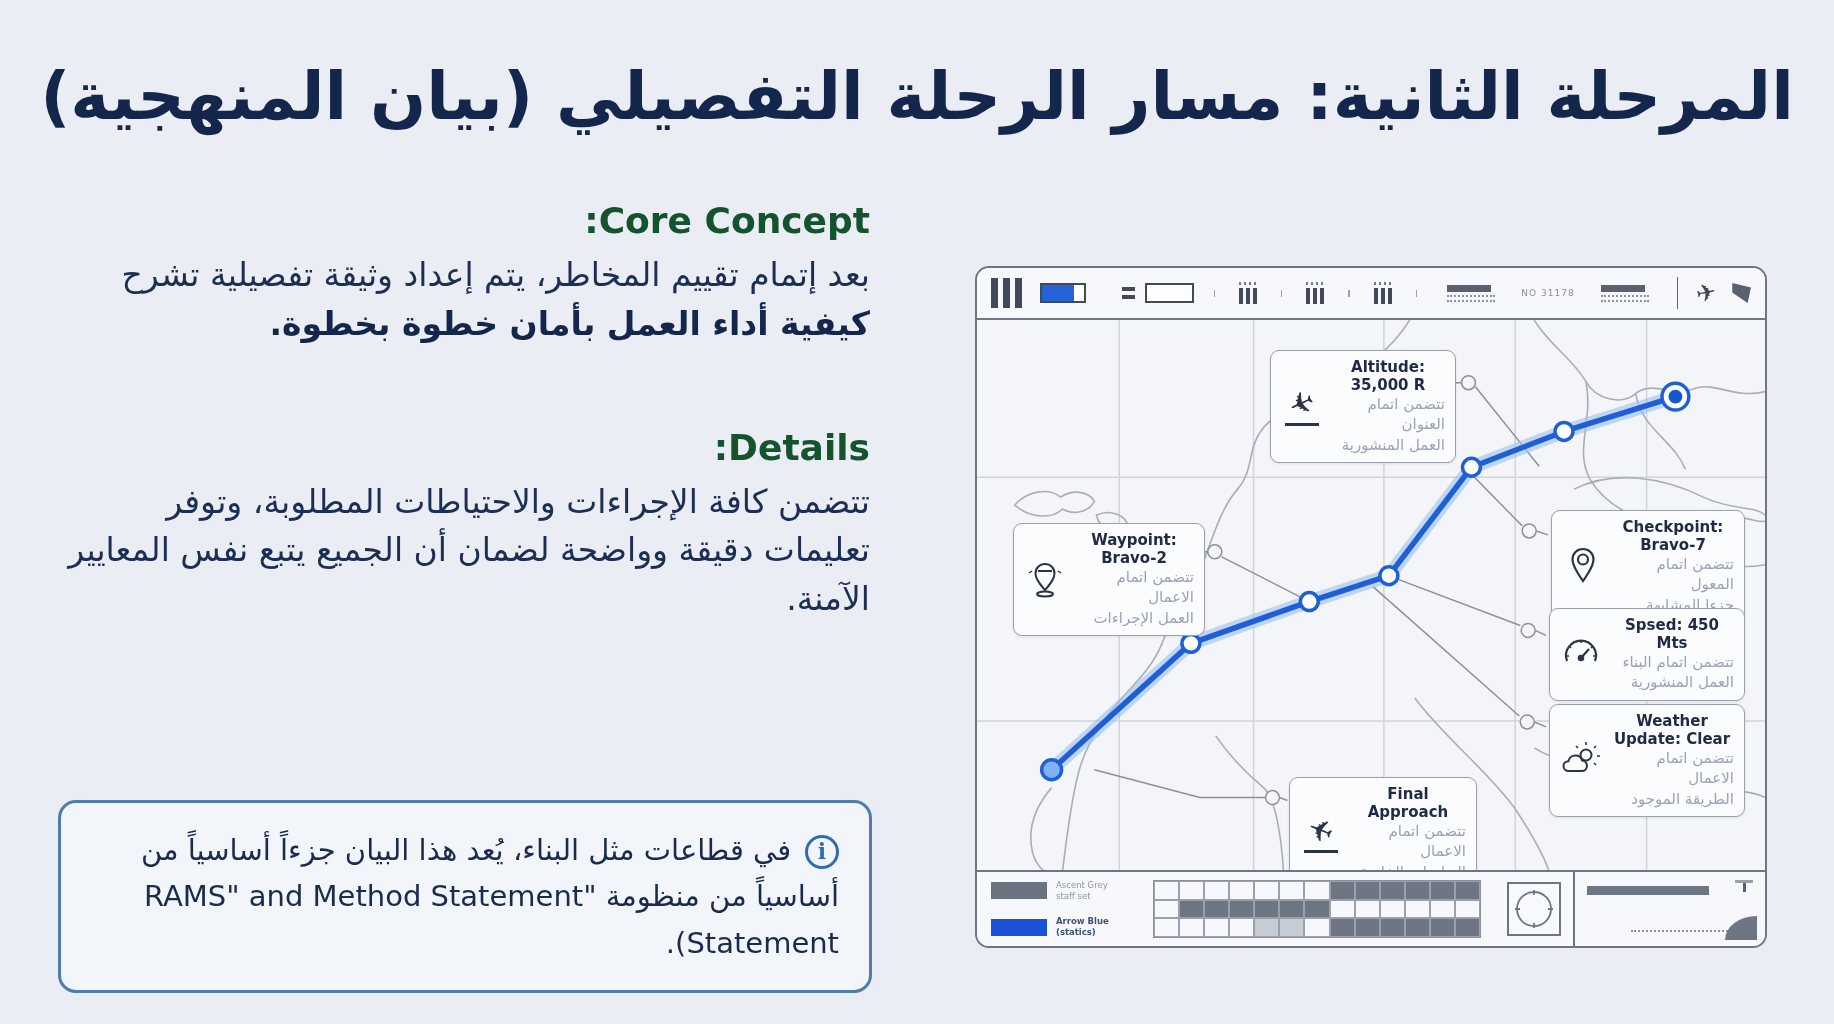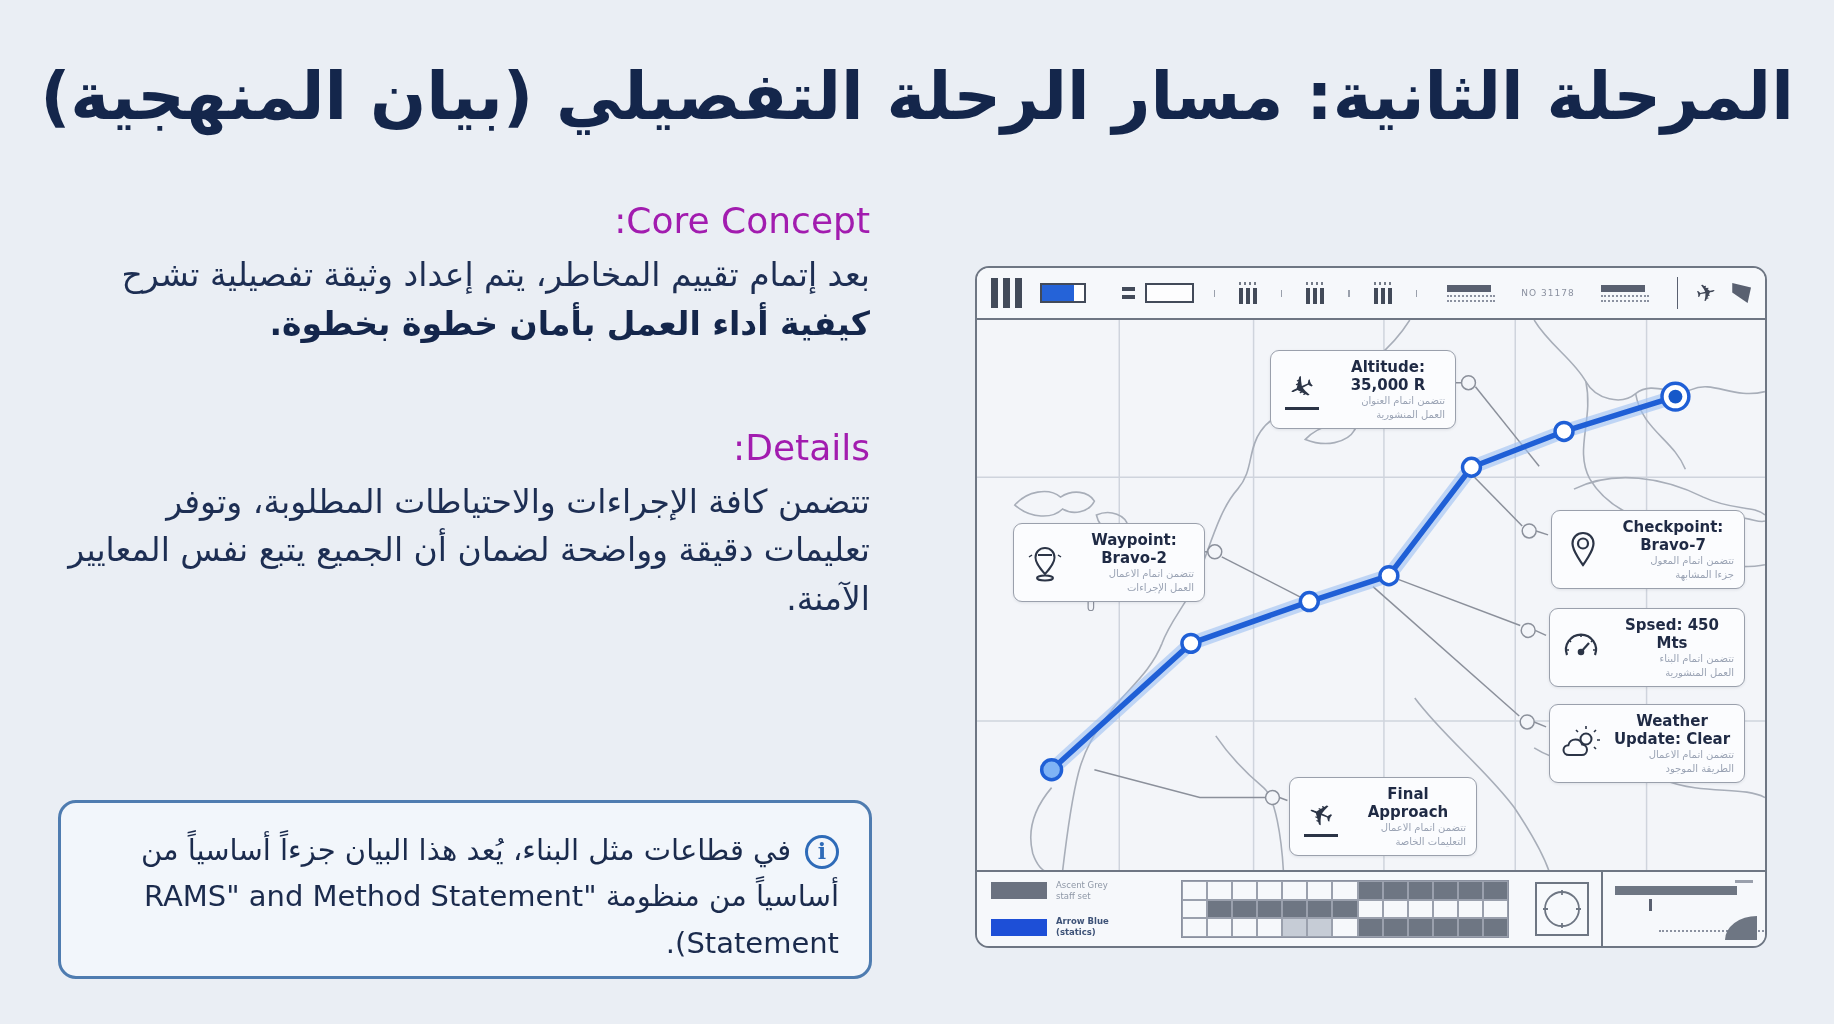--- a/index.html
+++ b/index.html
@@ -3,28 +3,28 @@
 <meta charset="utf-8">
 <style>
   * { margin:0; padding:0; box-sizing:border-box; }
   html,body { width:1834px; height:1024px; overflow:hidden; }
   body { background:#eaeef4; font-family:"DejaVu Sans", sans-serif; color:#16284e; position:relative; }
 
   
   .title { position:absolute; top:58px; left:0; width:100%; text-align:center;
            font-size:66px; font-weight:bold; color:#14264b; letter-spacing:-1px; direction:rtl; }
   .left-col { position:absolute; top:200px; left:58px; width:812px; direction:rtl; text-align:right; }
-  .sec-heading { font-size:36px; font-weight:normal; color:#a21caf; margin-bottom:10px; }
+  .sec-heading { font-size:36px; font-weight:bold; color:#14532d; margin-bottom:10px; }
   .sec-text { font-size:33px; line-height:1.48; color:#1d2e53; }
   .sec-text b { font-weight:bold; color:#14264b;text-align:right; }
   .sec-gap { height:78px; }
 
   .note-box { position:absolute; top:800px; left:58px; width:814px; min-height:168px;
               border:3px solid #4f7cb0; border-radius:18px; background:#f2f6fb;
-              padding:24px 30px 10px 30px; direction:rtl; text-align:right;
+              padding:24px 30px 24px 30px; direction:rtl; text-align:right;
               font-size:29px; line-height:1.6; color:#1b2b4d; }
   .info-badge { display:inline-flex; width:34px; height:34px; border:3px solid #2e6bb8; border-radius:50%;
                 color:#2e6bb8; font-size:22px; font-weight:bold; align-items:center; justify-content:center;
                 vertical-align:middle; margin-left:14px; font-family:"DejaVu Serif", serif; }
 
   
   .map-panel { position:absolute; left:975px; top:266px; width:792px; height:682px;
                background:#f3f5f9; border:2.5px solid #6e7683; border-radius:14px; overflow:hidden; }
 
   .toolbar { height:52px; border-bottom:2.5px solid #6e7683; display:flex; align-items:center;
@@ -53,29 +53,29 @@
 
   .map-area { position:relative; width:100%; height:554px; }
   .map-svg { position:absolute; inset:0; }
 
   .label-box { position:absolute; background:#fbfcfe; border:1.5px solid #9aa0ac; border-radius:9px;
                box-shadow:0 1px 3px rgba(40,50,70,.10); display:flex; align-items:center;
                gap:8px; padding:7px 10px; }
   .label-ic { width:42px; height:44px; display:flex; align-items:center; justify-content:center; flex:none; }
   .label-txt { flex:1; direction:rtl; text-align:right; }
   .label-title { font-size:15px; font-weight:bold; color:#1f2a44; direction:ltr; text-align:center; }
-  .label-sub { font-size:10px; color:#9aa3b4; line-height:1.35; }
+  .label-sub { font-size:15px; color:#9aa3b4; line-height:1.35; }
   .plane-glyph { font-size:30px; color:#2b3446; display:inline-block; }
   .takeoff { transform:scaleX(-1) rotate(25deg); }
   .landing { transform:scaleX(-1) rotate(-22deg); }
   .under-line { width:34px; height:3px; background:#2b3446; margin-top:2px; }
 
   .footer { position:absolute; left:0; right:0; bottom:0; height:76px; border-top:2.5px solid #6e7683;
             display:flex; align-items:center; background:#f6f8fb; }
-  .legend { width:204px; padding:6px 0 6px 14px; display:flex; flex-direction:column; gap:14px; }
+  .legend { width:176px; padding:6px 0 6px 14px; display:flex; flex-direction:column; gap:14px; }
   .leg-row { display:flex; align-items:center; gap:9px; }
   .leg-swatch { width:56px; height:17px; flex:none; }
   .leg-txt { font-size:8.5px; line-height:1.3; color:#8e97a6; }
   .leg-txt.blue { color:#3d5277; font-weight:bold; }
   .gantt { width:328px; height:58px; display:grid; grid-template-columns:repeat(13,1fr);
            grid-template-rows:repeat(3,1fr); border:1px solid #8b91a0; }
   .gantt div { border:0.5px solid #9aa0ad; }
   .gantt .f1 { background:#6e7683; }
   .gantt .f2 { background:#c6ccd6; }
   .compass { width:54px; height:54px; border:2px solid #6e7683; background:#f7f9fc; margin-left:26px;

